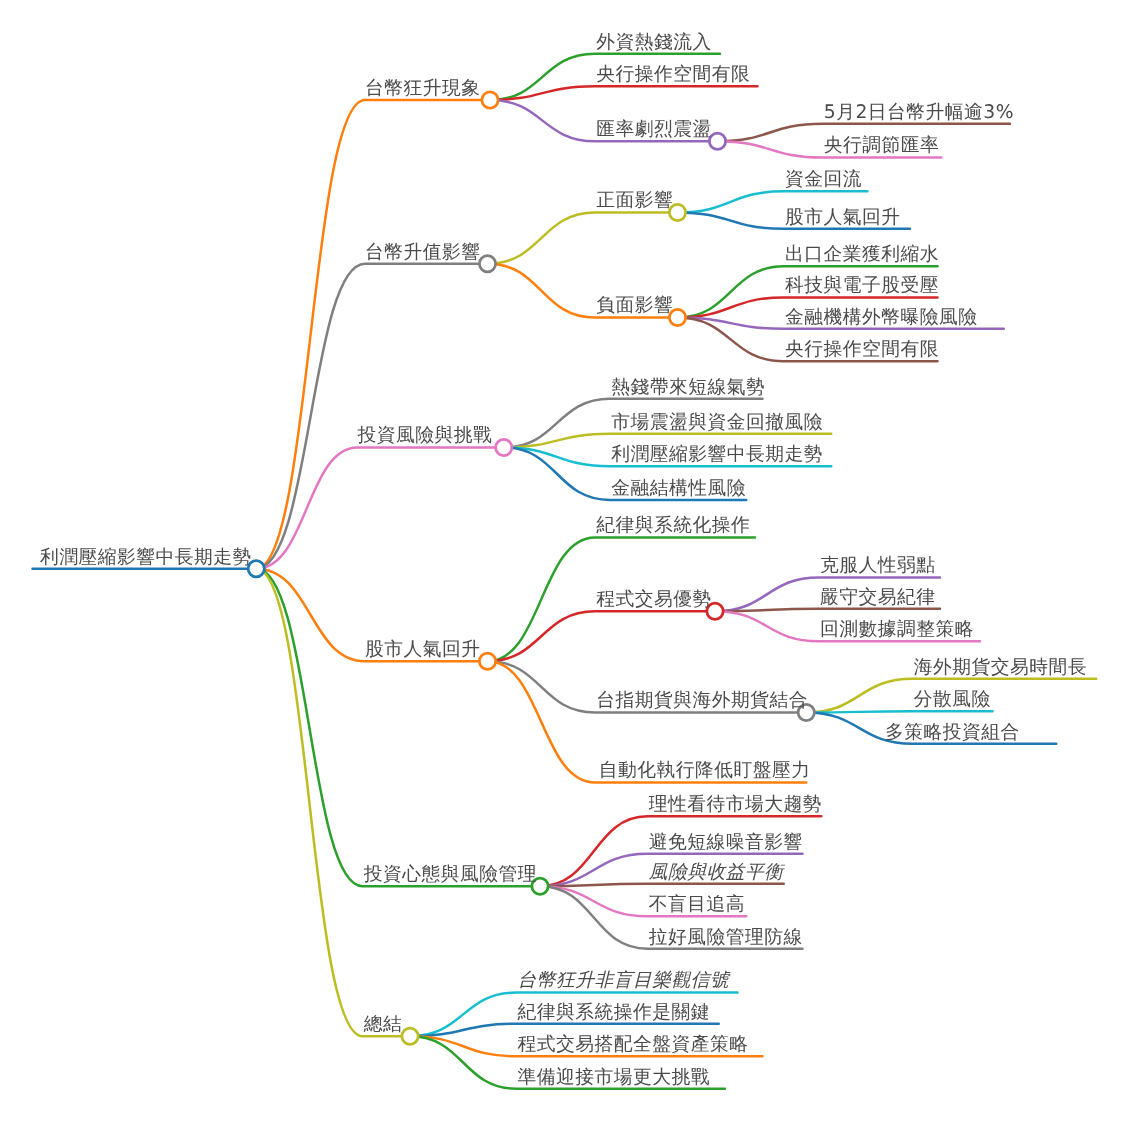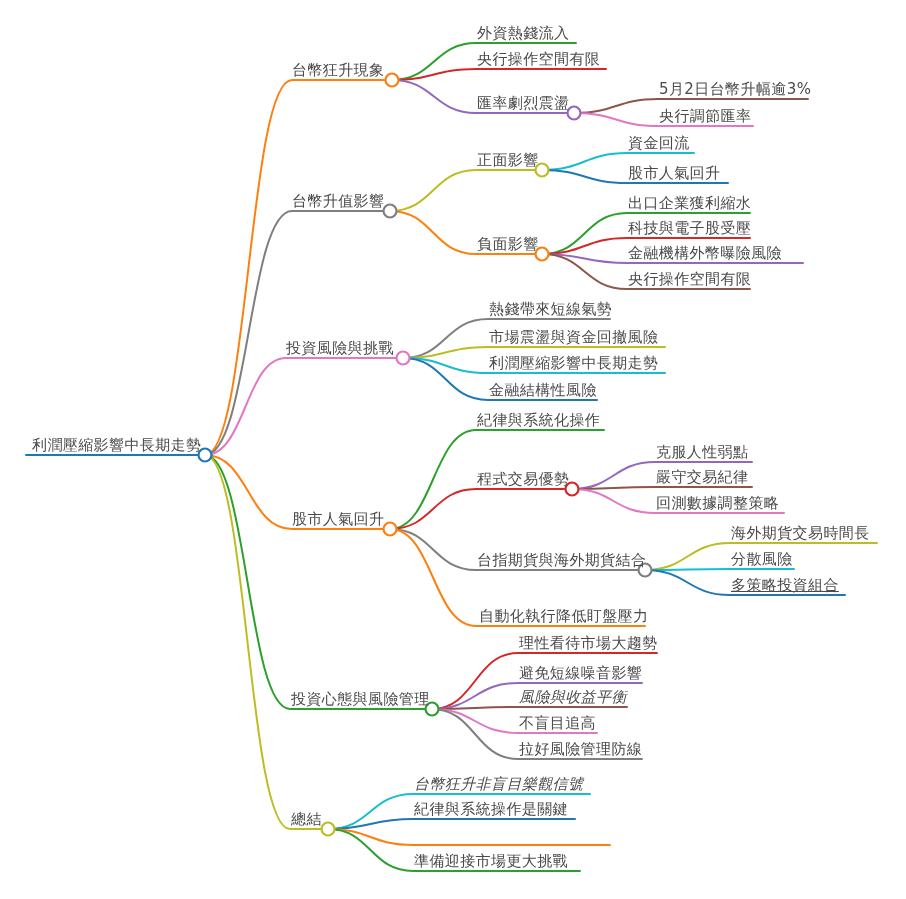--- a/index.html
+++ b/index.html
@@ -110,28 +110,29 @@
 
   <div class="lbl" style="left:292px;top:510px;">股市人氣回升</div>
   <div class="lbl" style="left:477px;top:411px;">紀律與系統化操作</div>
   <div class="lbl" style="left:477px;top:470px;">程式交易優勢</div>
   <div class="lbl" style="left:656px;top:443px;">克服人性弱點</div>
   <div class="lbl" style="left:656px;top:468px;">嚴守交易紀律</div>
   <div class="lbl" style="left:656px;top:494px;">回測數據調整策略</div>
   <div class="lbl" style="left:477px;top:551px;">台指期貨與海外期貨結合</div>
   <div class="lbl" style="left:731px;top:524px;">海外期貨交易時間長</div>
   <div class="lbl" style="left:731px;top:550px;">分散風險</div>
-  <div class="lbl" style="left:731px;top:576px;text-decoration:underline;">多策略投資組合</div>
+  <div class="lbl" style="left:708px;top:576px;">多策略投資組合</div>
   <div class="lbl" style="left:479px;top:607px;">自動化執行降低盯盤壓力</div>
 
   <div class="lbl" style="left:291px;top:690px;">投資心態與風險管理</div>
   <div class="lbl" style="left:519px;top:634px;">理性看待市場大趨勢</div>
   <div class="lbl" style="left:519px;top:664px;">避免短線噪音影響</div>
   <div class="lbl" style="left:519px;top:688px;font-style:italic;">風險與收益平衡</div>
   <div class="lbl" style="left:519px;top:714px;">不盲目追高</div>
   <div class="lbl" style="left:519px;top:740px;">拉好風險管理防線</div>
 
   <div class="lbl" style="left:291px;top:810px;">總結</div>
   <div class="lbl" style="left:414px;top:775px;font-style:italic;">台幣狂升非盲目樂觀信號</div>
   <div class="lbl" style="left:414px;top:800px;">紀律與系統操作是關鍵</div>
+  <div class="lbl" style="left:414px;top:826px;">程式交易搭配全盤資產策略</div>
   <div class="lbl" style="left:414px;top:852px;">準備迎接市場更大挑戰</div>
 
 </div>
 
 </body></html>

